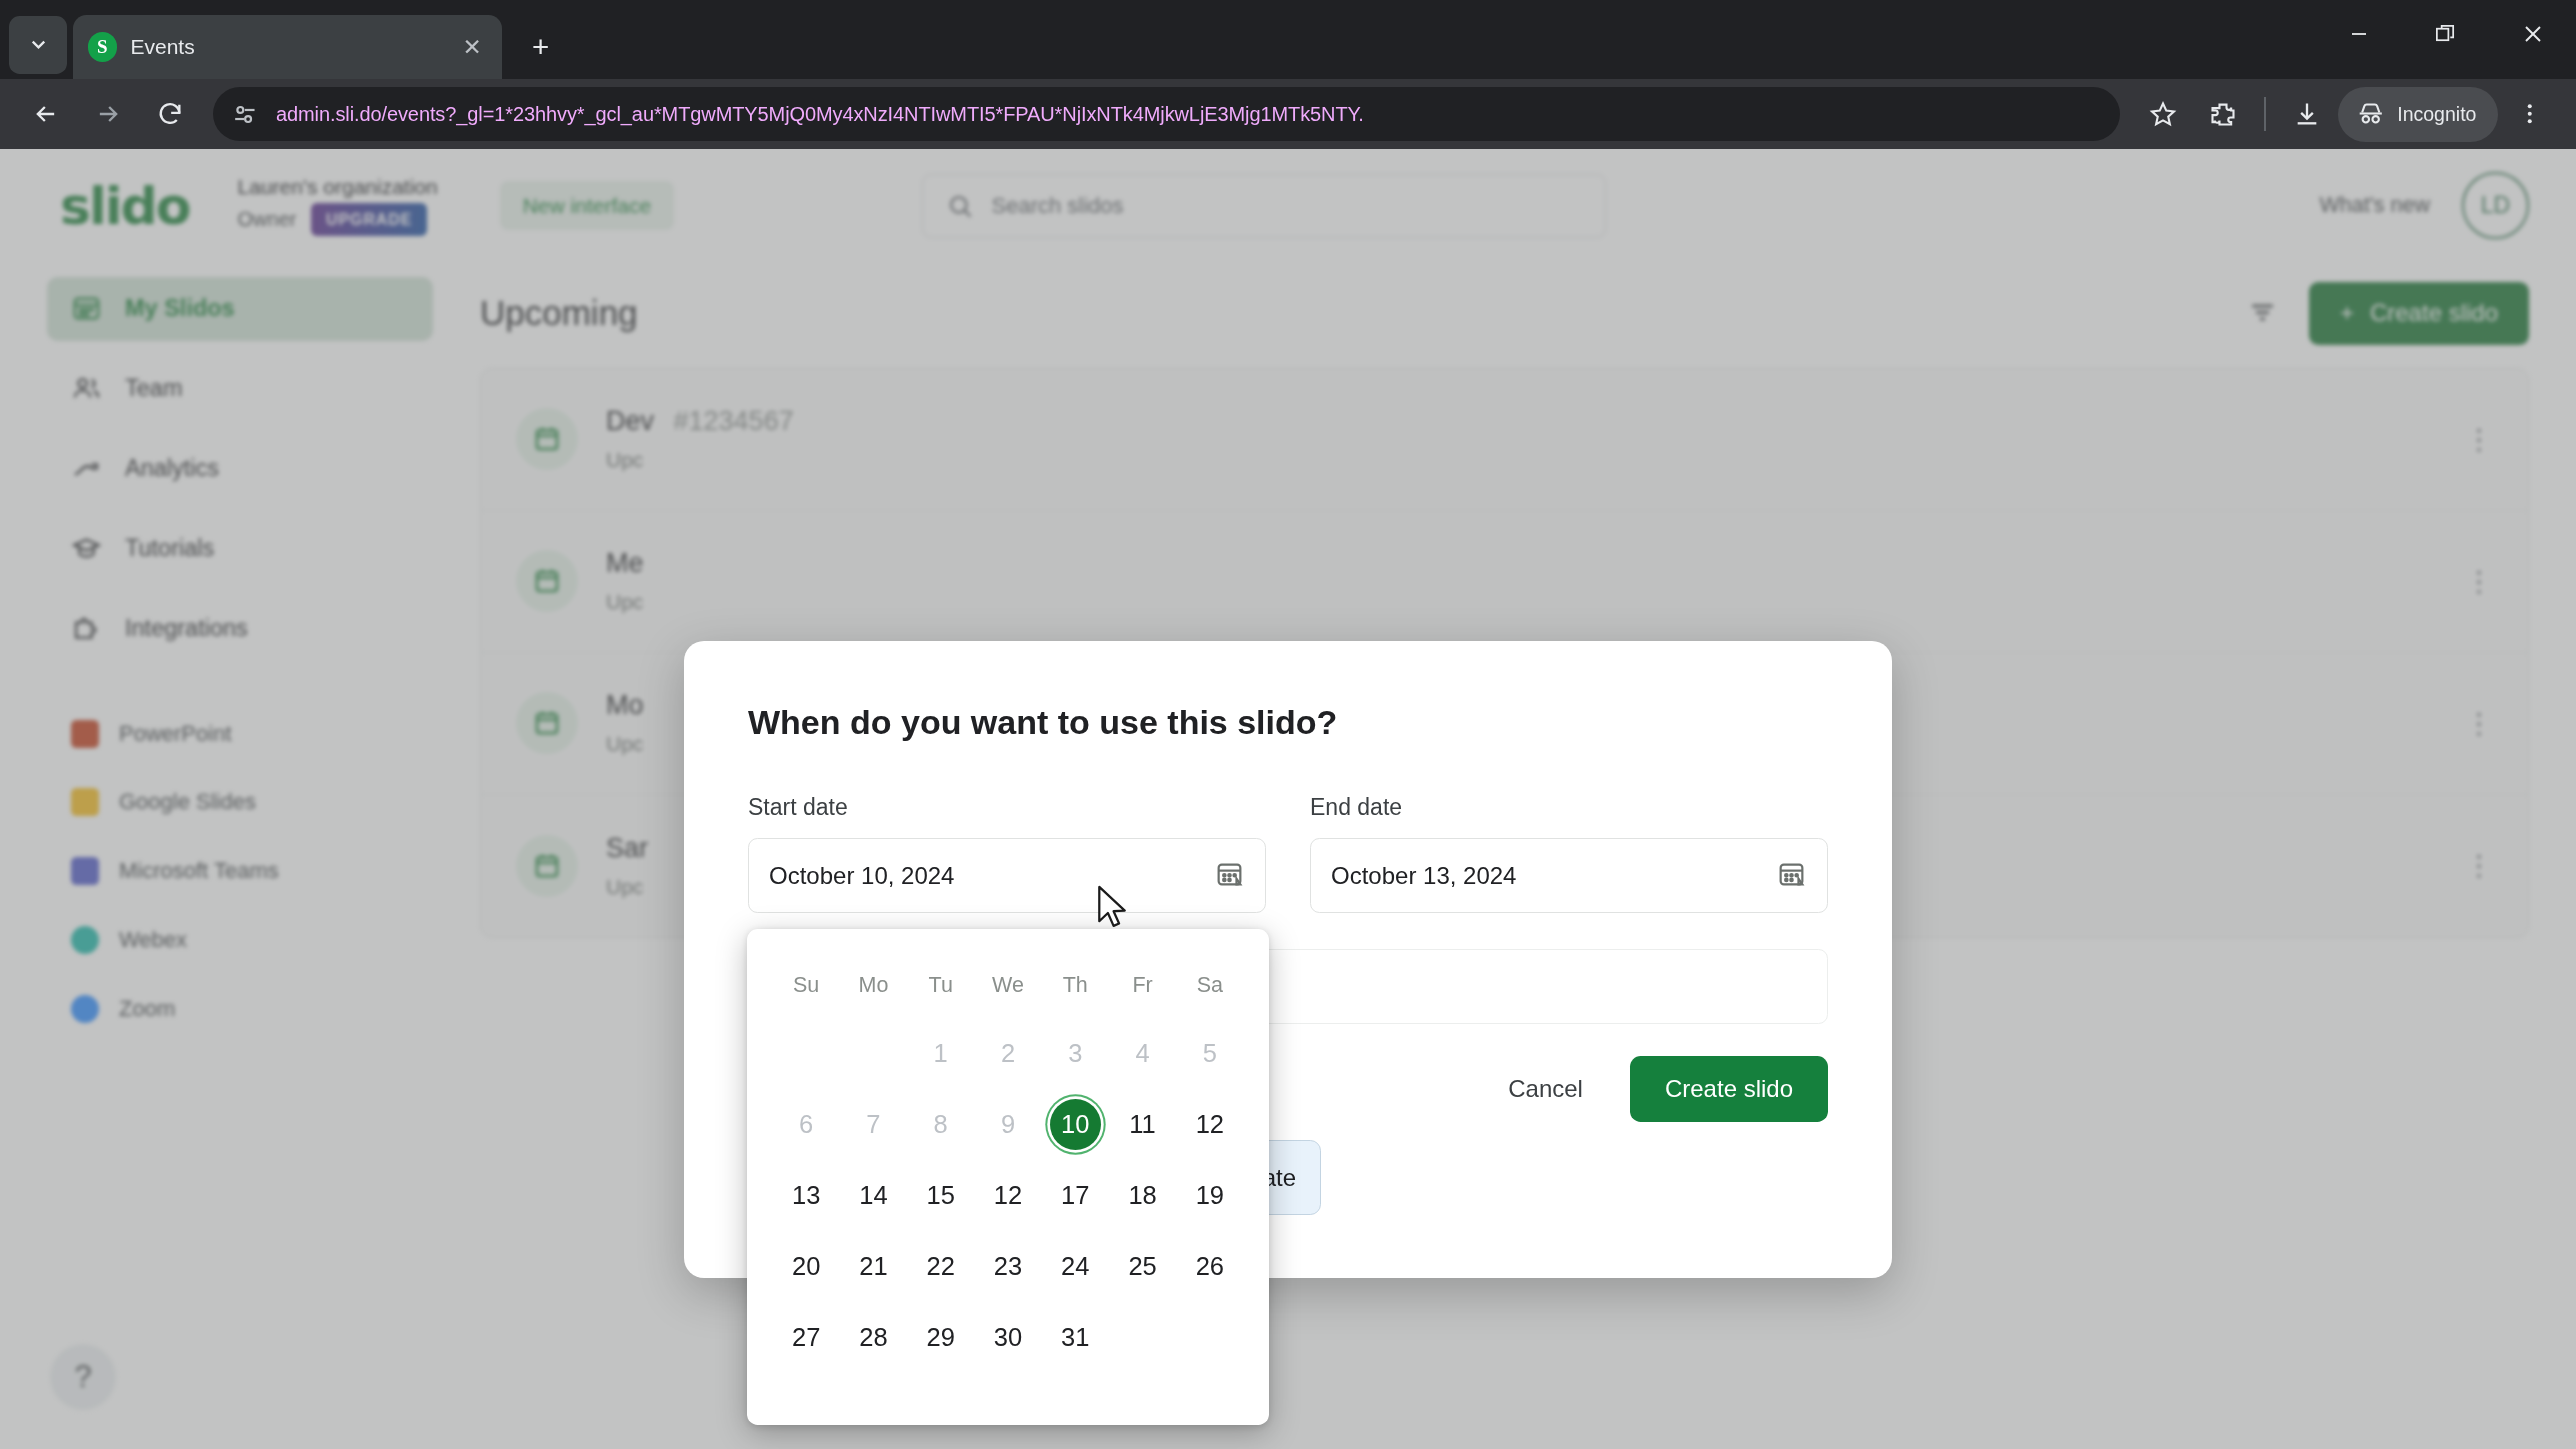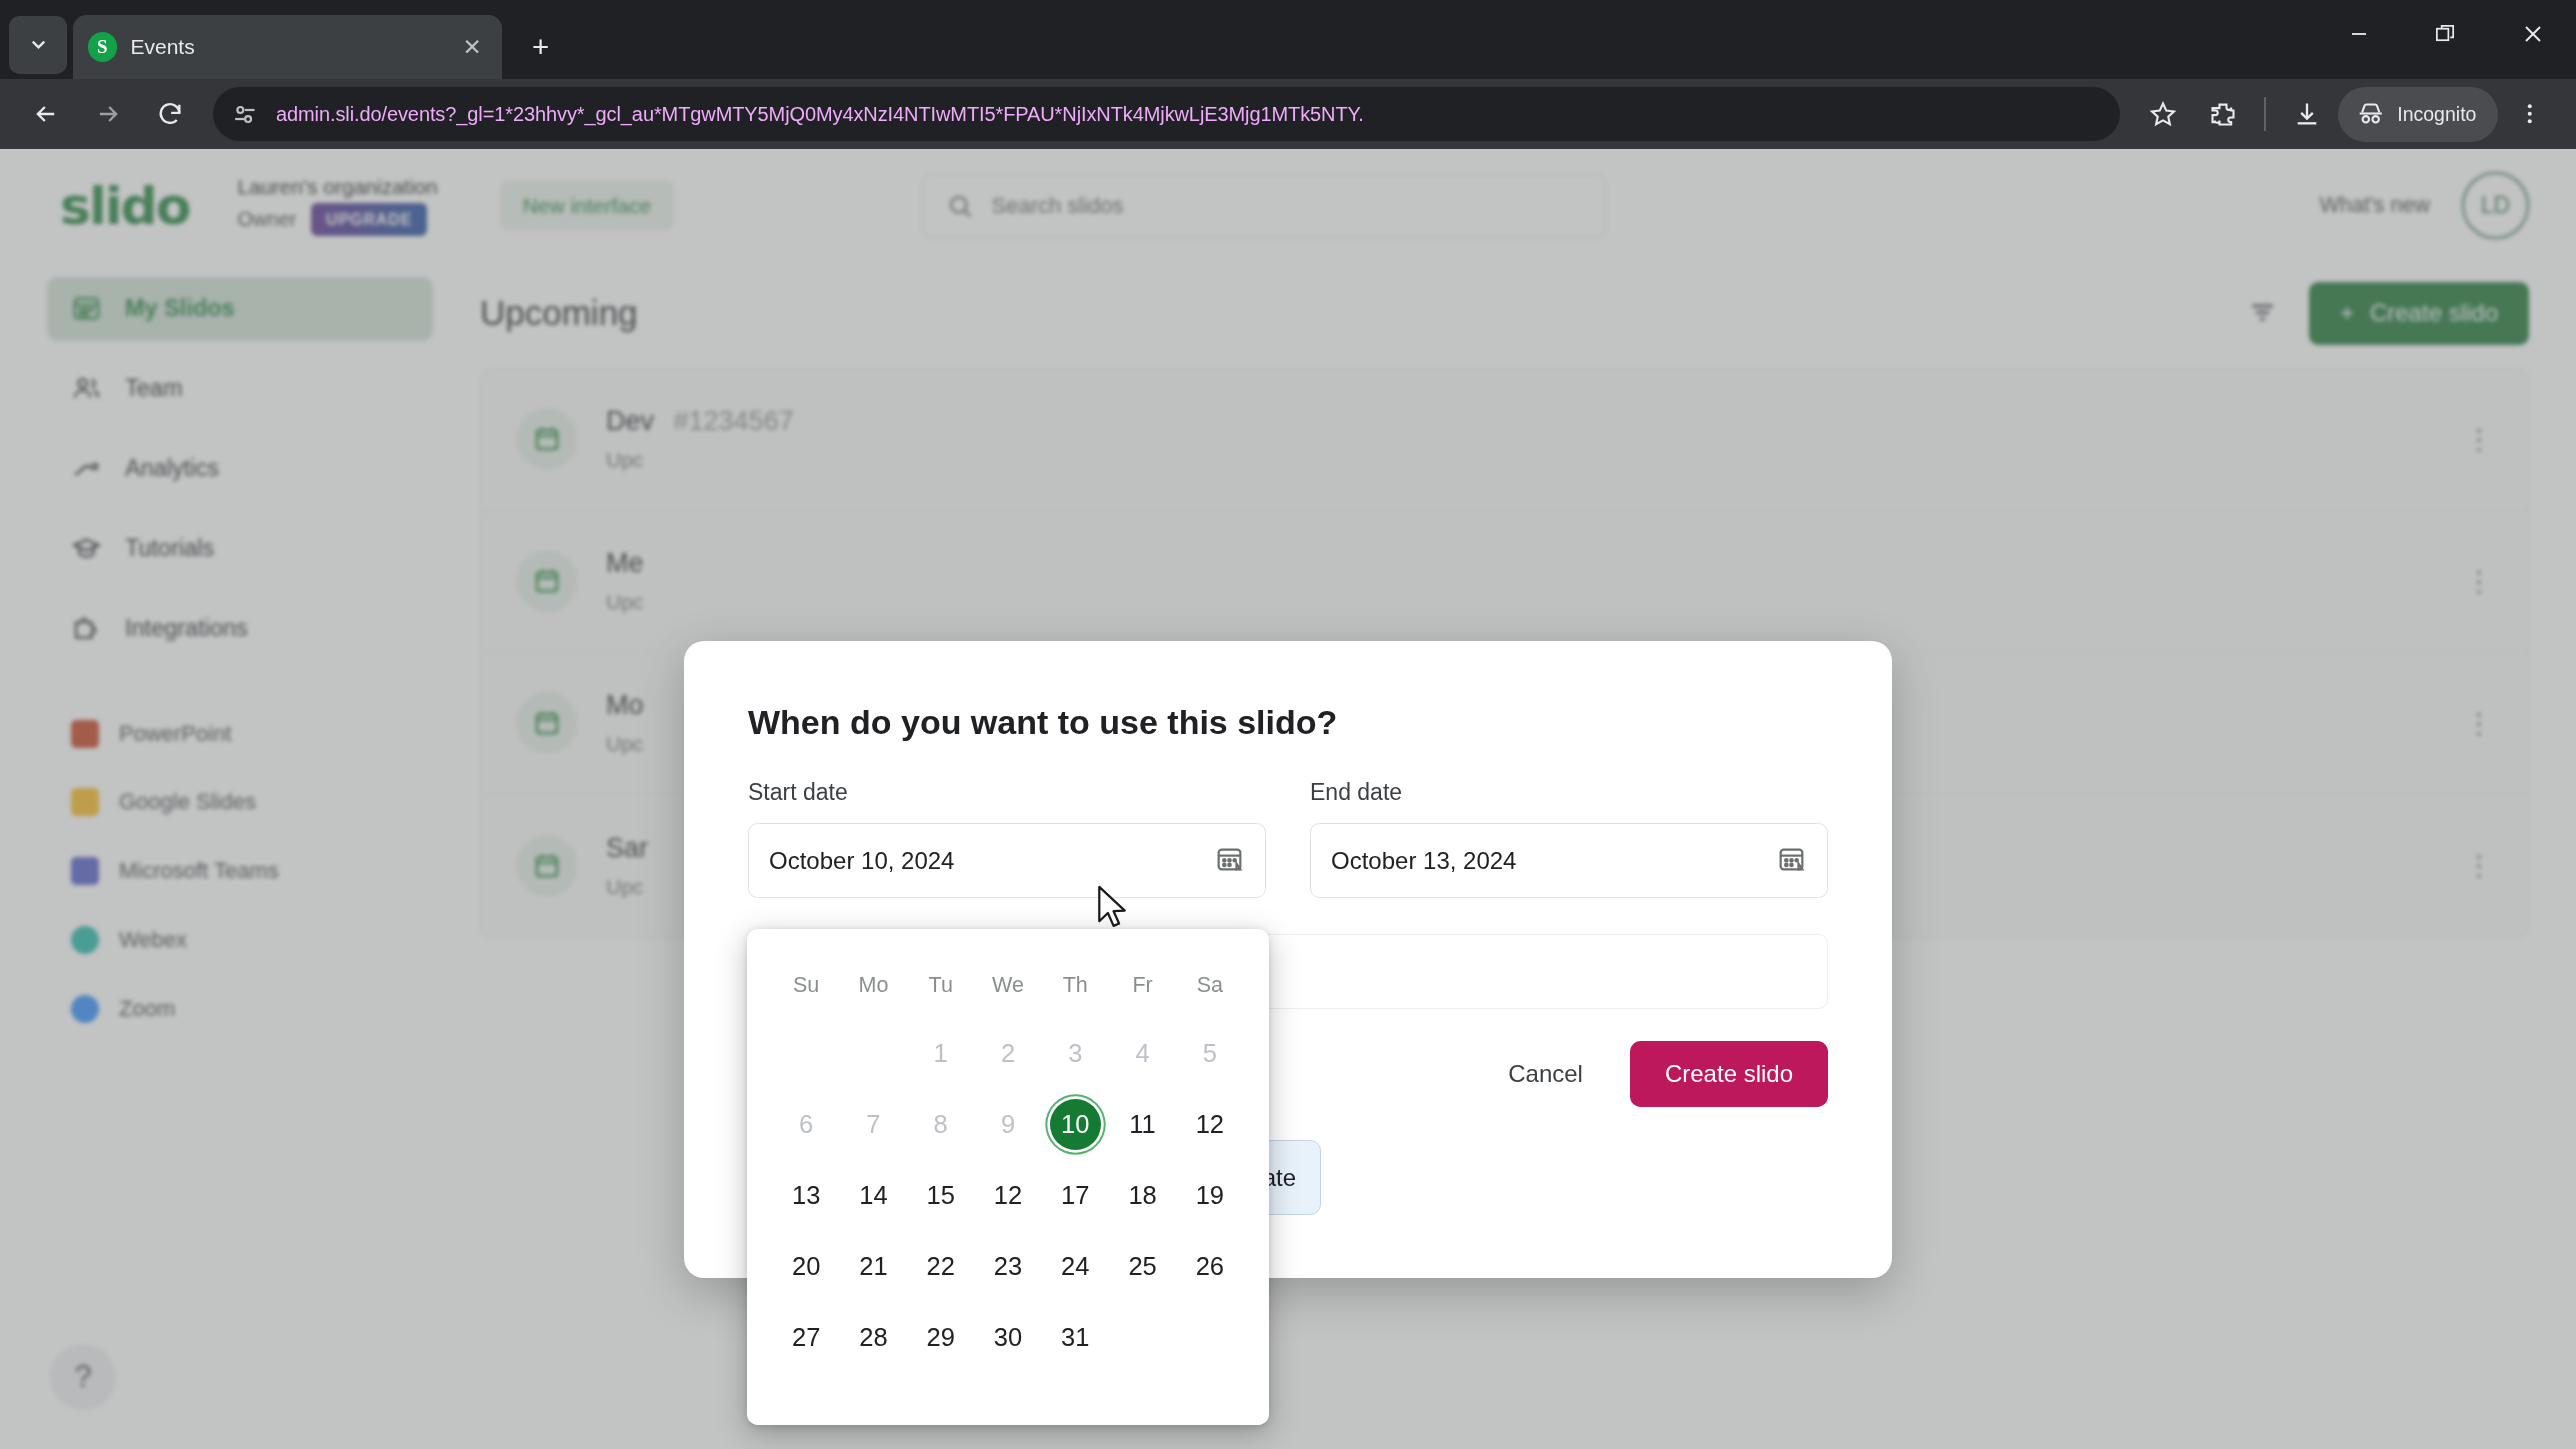--- a/index.html
+++ b/index.html
@@ -153,41 +153,41 @@
   .row-menu { margin-left: auto; font-size: 28px; color: #5f6368; letter-spacing: 0; line-height: .55; text-align:center; }
 
   
   .modal {
     position: absolute; left: 684px; top: 492px; width: 1208px; height: 637px;
     background: #fff; border-radius: 20px; z-index: 10;
     box-shadow: 0 14.8px 47px rgba(0,0,0,0.22);
     padding: 62px 64px 0 64px;
   }
   .modal-title { font-size: 34px; color: #202124; font-weight: 700; }
-  .field-row { display: flex; gap: 44px; margin-top: 37px; }
+  .field-row { display: flex; gap: 44px; margin-top: 52px; }
   .field { flex: 1; }
   .field-label { font-size: 23px; color: #3c4043; margin-bottom: 17.4px; }
   .date-input {
     height: 75px; border: 1.3px solid #e0e2e1; border-radius: 9.4px; background: #fff;
     display: flex; align-items: center; padding: 0 20px; gap: 6.7px;
   }
   .date-val { font-size: 24px; color: #202124; flex: 1; }
   .long-input {
     margin-top: 36px; height: 75px; border: 1.3px solid #eceeed; border-radius: 9.4px; background: #fff;
   }
   .modal-actions { display: flex; align-items: center; gap: 16px; margin-top: 32px; justify-content: flex-end; }
   .participate-btn {
     position: absolute; left: 1167px; top: 991px; height: 75px; background: #e8f2fb;
     border: 1.3px solid #c3d4e2; border-radius: 10.7px; display: flex; align-items: center;
     padding: 0 24px; font-size: 24px; color: #202124; z-index: 11; overflow: hidden;
     width: 154px; justify-content: flex-end;
   }
   .cancel-btn { font-size: 24px; color: #3c4043; padding: 19px 31px; }
   .createslido-btn {
-    background: #be185d; color: #fff; font-size: 24px; border-radius: 10.7px; padding: 19px 35px;
+    background: #15803d; color: #fff; font-size: 24px; border-radius: 10.7px; padding: 19px 35px;
     white-space: nowrap;
   }
 
   
   .calendar {
     position: absolute; left: 747px; top: 780px; width: 522px; height: 496px;
     background: #fff; border-radius: 10.7px; z-index: 20;
     box-shadow: 0 8px 31px rgba(0,0,0,0.26), 0 1.3px 6.7px rgba(0,0,0,0.12);
     padding: 20px 25.5px 0 25.5px;
   }

